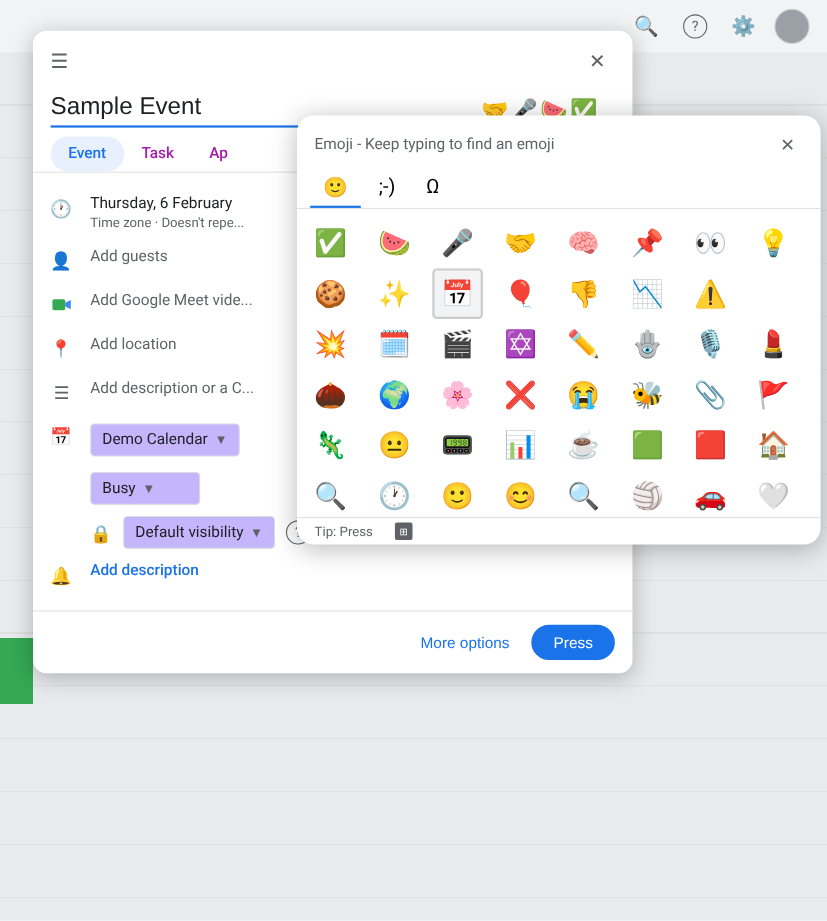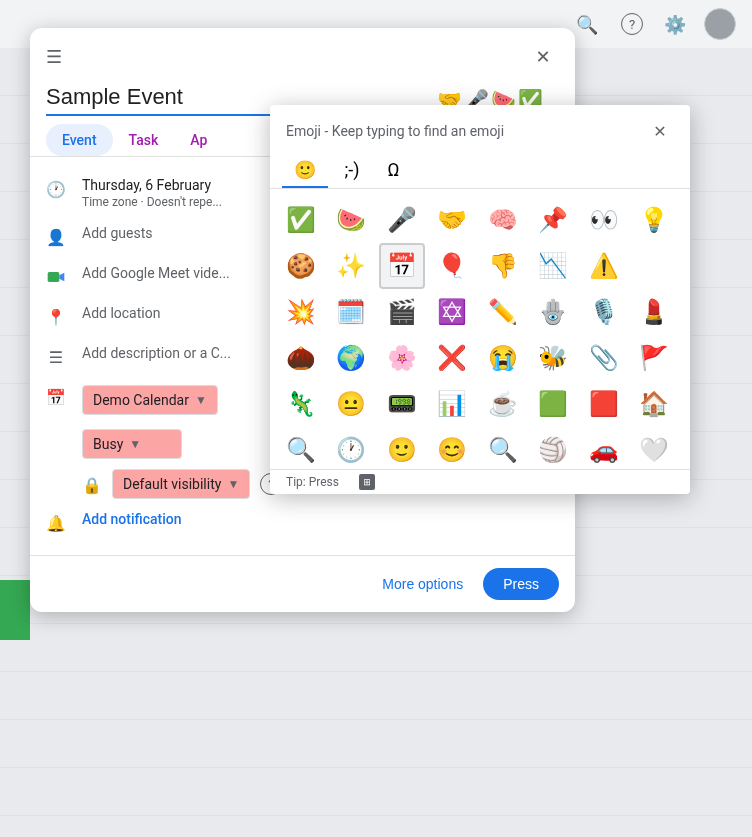--- a/index.html
+++ b/index.html
@@ -161,21 +161,21 @@
     }
 
     .chip-select {
       display: flex;
       align-items: center;
       border: 1px solid #dadce0;
       border-radius: 4px;
       padding: 6px 10px;
       font-size: 14px;
       color: #202124;
-      background: #fca5a5;
+      background: #c4b5fd;
       cursor: pointer;
       gap: 6px;
       min-width: 100px;
     }
     .chip-select .chevron {
       font-size: 12px;
       color: #5f6368;
     }
 
     .dialog-footer {
@@ -214,23 +214,23 @@
       align-items: center;
       padding: 6px 16px 6px 52px;
       gap: 8px;
     }
 
     
     .emoji-picker {
       position: absolute;
       top: 105px;
       left: 270px;
-      width: 420px;
+      width: 476px;
       background: #fff;
-      border-radius: 4px;
+      border-radius: 15px;
       box-shadow: 0 4px 24px rgba(0,0,0,0.28);
       z-index: 30;
       overflow: hidden;
     }
     .emoji-picker-header {
       display: flex;
       align-items: center;
       justify-content: space-between;
       padding: 12px 16px 8px 16px;
     }
@@ -449,21 +449,21 @@
       <div class="form-row-icon">🔒</div>
       <div class="chip-select">
         <span>Default visibility</span>
         <span class="chevron">▼</span>
       </div>
       <div class="help-circle">?</div>
     </div>
 
     <div class="form-row">
       <div class="form-row-icon">🔔</div>
-      <div class="form-row-blue">Add notification</div>
+      <div class="form-row-blue">Add description</div>
     </div>
 
   </div>
 
   <div class="dialog-footer">
     <button class="btn-text">More options</button>
     <button class="btn-primary">Press</button>
   </div>
 </div>
 

